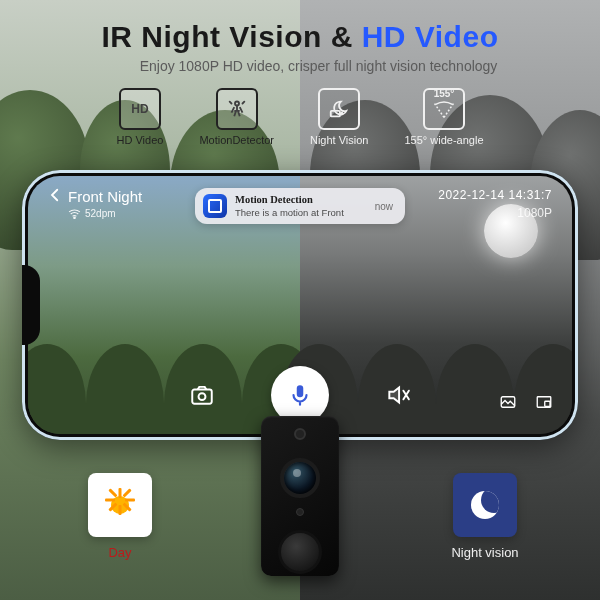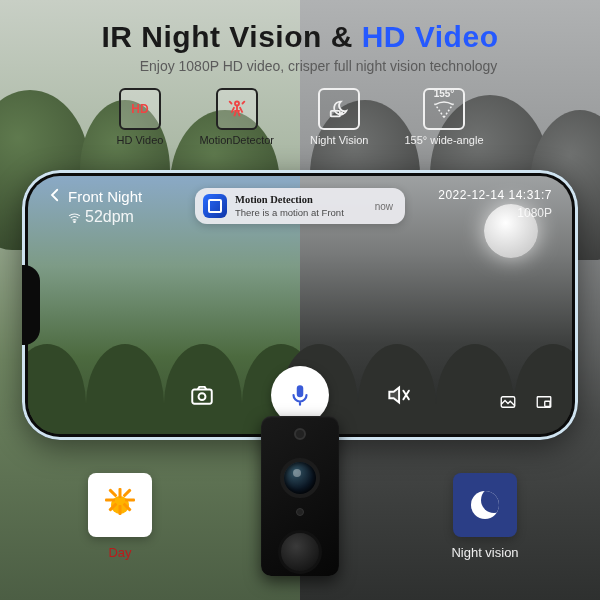--- a/index.html
+++ b/index.html
@@ -43,21 +43,21 @@
     justify-content: center;
     gap: 36px;
     margin-top: 14px;
   }
   .feature { display: flex; flex-direction: column; align-items: center; gap: 4px; }
   .feature .icon-box {
     width: 42px; height: 42px;
     border: 2px solid #222; border-radius: 6px;
     display: flex; align-items: center; justify-content: center;
     background: rgba(255,255,255,.25);
-    color: #ef4444; font-weight: 700; font-size: 12px;
+    color: #404040; font-weight: 700; font-size: 12px;
     position: relative;
   }
   .feature-row .feature:nth-child(3) .icon-box,
   .feature-row .feature:nth-child(4) .icon-box { border-color: #f0f0f0; color: #f0f0f0; background: rgba(0,0,0,.1); }
   .feature .lbl { font-size: 11px; color: #222; }
   .feature-row .feature:nth-child(3) .lbl,
   .feature-row .feature:nth-child(4) .lbl { color: #f0f0f0; }
 
   .phone {
     position: absolute;
@@ -98,21 +98,21 @@
   .shrub { flex:1; border-radius:50% 50% 0 0; }
   .screen-left .shrub { background:#324828; }
   .screen-right .shrub { background:#2e302d; }
 
   .hud {
     position: absolute; inset: 0; z-index: 8;
     color: #fff; font-size: 11px;
   }
   .hud .back { position:absolute; left:18px; top:10px; font-size:20px; }
   .hud .room { position:absolute; left:40px; top:12px; font-size:15px; font-weight:500; }
-  .hud .wifi { position:absolute; left:40px; top:32px; font-size:16px; display:flex; align-items:center; gap:4px; opacity:.9; }
+  .hud .wifi { position:absolute; left:40px; top:32px; font-size:10px; display:flex; align-items:center; gap:4px; opacity:.9; }
   .hud .dt { position:absolute; right:20px; top:12px; font-size:12px; letter-spacing:.5px; }
   .hud .qual { position:absolute; right:20px; top:30px; font-size:12px; opacity:.85; }
 
   .toast {
     position:absolute; left:50%; top:12px; transform:translateX(-50%);
     background: rgba(235,235,240,.92);
     border-radius: 12px;
     padding: 6px 12px 6px 8px;
     display:flex; align-items:center; gap:8px;
     box-shadow: 0 2px 8px rgba(0,0,0,.2);

